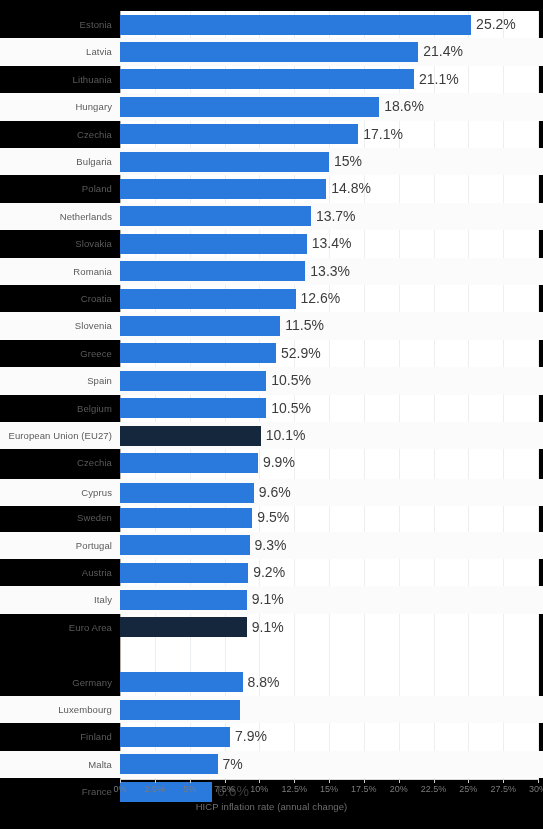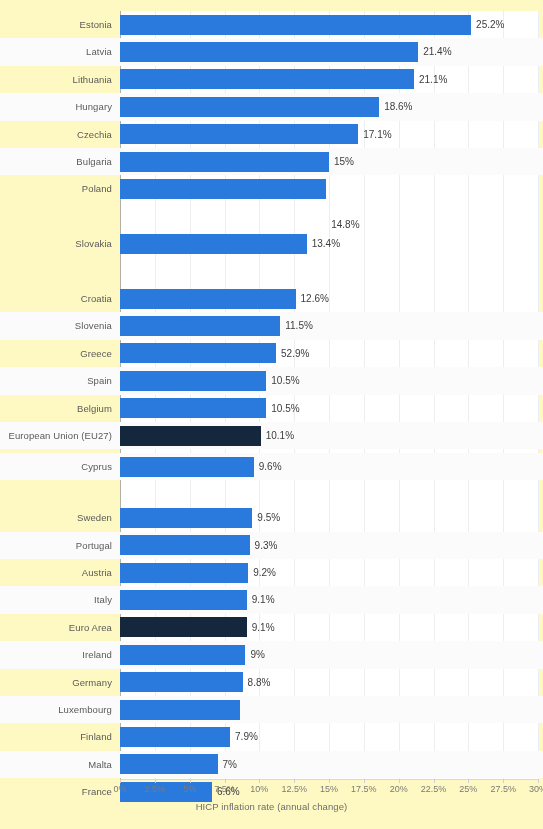--- a/index.html
+++ b/index.html
@@ -10,21 +10,21 @@
   body {
     width: 543px;
     height: 829px;
     font-family: "Liberation Sans", sans-serif;
     overflow: hidden;
   }
   #chart-root {
     position: relative;
     width: 543px;
     height: 829px;
-    background: #fef9c3;
+    background: #000000;
   }
 
   
   .plot-area {
     position: absolute;
     left: 120px;
     top: 11px;
     width: 418px;          
     height: 768px;
     background: #ffffff;
@@ -90,21 +90,21 @@
     height: 20px;
     background: #2a7ade;
   }
   .bar.highlight { background: #15273c; }
 
   .bar-value {
     position: absolute;
     top: 0;
     height: 27.4px;
     line-height: 27.4px;
-    font-size: 10px;
+    font-size: 14px;
     color: #3c3c3c;
     white-space: nowrap;
   }
 
   
   .x-axis {
     position: absolute;
     left: 120px;
     top: 779px;
     width: 418px;
@@ -199,28 +199,40 @@
         <div class="row" style="top: 137px;">
           <div class="row-band alt"></div>
           <div class="cat-label">Bulgaria</div>
           <div class="bar" style="width: 209px;"></div>
           <div class="bar-value" style="left: 214px;">15%</div>
         </div>
         <div class="row" style="top: 164.4px;">
           <div class="row-band"></div>
           <div class="cat-label">Poland</div>
           <div class="bar" style="width: 206.213px;"></div>
-          <div class="bar-value" style="left: 211.213px; margin-top: 36px;">14.8%</div>
+          <div class="bar-value" style="left: 211.213px;">14.8%</div>
+        </div>
+        <div class="row" style="top: 191.8px;">
+          <div class="row-band alt"></div>
+          <div class="cat-label">Netherlands</div>
+          <div class="bar" style="width: 190.887px;"></div>
+          <div class="bar-value" style="left: 195.887px;">13.7%</div>
         </div>
         <div class="row" style="top: 219.2px;">
           <div class="row-band"></div>
           <div class="cat-label">Slovakia</div>
           <div class="bar" style="width: 186.707px;"></div>
           <div class="bar-value" style="left: 191.707px;">13.4%</div>
         </div>
+        <div class="row" style="top: 246.6px;">
+          <div class="row-band alt"></div>
+          <div class="cat-label">Romania</div>
+          <div class="bar" style="width: 185.313px;"></div>
+          <div class="bar-value" style="left: 190.313px;">13.3%</div>
+        </div>
         <div class="row" style="top: 274px;">
           <div class="row-band"></div>
           <div class="cat-label">Croatia</div>
           <div class="bar" style="width: 175.56px;"></div>
           <div class="bar-value" style="left: 180.56px;">12.6%</div>
         </div>
         <div class="row" style="top: 301.4px;">
           <div class="row-band alt"></div>
           <div class="cat-label">Slovenia</div>
           <div class="bar" style="width: 160.233px;"></div>
@@ -249,21 +261,21 @@
           <div class="cat-label">European Union (EU27)</div>
           <div class="bar highlight" style="width: 140.727px;"></div>
           <div class="bar-value" style="left: 145.727px;">10.1%</div>
         </div>
         <div class="row" style="top: 438.4px;">
           <div class="row-band"></div>
           <div class="cat-label">Czechia</div>
           <div class="bar" style="width: 137.94px;"></div>
           <div class="bar-value" style="left: 142.94px;">9.9%</div>
         </div>
-        <div class="row" style="top: 442px;">
+        <div class="row" style="top: 468px;">
           <div class="row-band alt"></div>
           <div class="cat-label">Cyprus</div>
           <div class="bar" style="width: 133.76px;"></div>
           <div class="bar-value" style="left: 138.76px;">9.6%</div>
         </div>
         <div class="row" style="top: 493.2px;">
           <div class="row-band"></div>
           <div class="cat-label">Sweden</div>
           <div class="bar" style="width: 132.367px;"></div>
           <div class="bar-value" style="left: 137.367px;">9.5%</div>
@@ -284,26 +296,20 @@
           <div class="row-band alt"></div>
           <div class="cat-label">Italy</div>
           <div class="bar" style="width: 126.793px;"></div>
           <div class="bar-value" style="left: 131.793px;">9.1%</div>
         </div>
         <div class="row" style="top: 602.8px;">
           <div class="row-band"></div>
           <div class="cat-label">Euro Area</div>
           <div class="bar highlight" style="width: 126.793px;"></div>
           <div class="bar-value" style="left: 131.793px;">9.1%</div>
-        </div>
-        <div class="row" style="top: 630.2px;">
-          <div class="row-band alt"></div>
-          <div class="cat-label">Ireland</div>
-          <div class="bar" style="width: 125.4px;"></div>
-          <div class="bar-value" style="left: 130.4px;">9%</div>
         </div>
         <div class="row" style="top: 657.6px;">
           <div class="row-band"></div>
           <div class="cat-label">Germany</div>
           <div class="bar" style="width: 122.613px;"></div>
           <div class="bar-value" style="left: 127.613px; text-align: right;">8.8%</div>
         </div>
         <div class="row" style="top: 685px;">
           <div class="row-band alt"></div>
           <div class="cat-label">Luxembourg</div>

